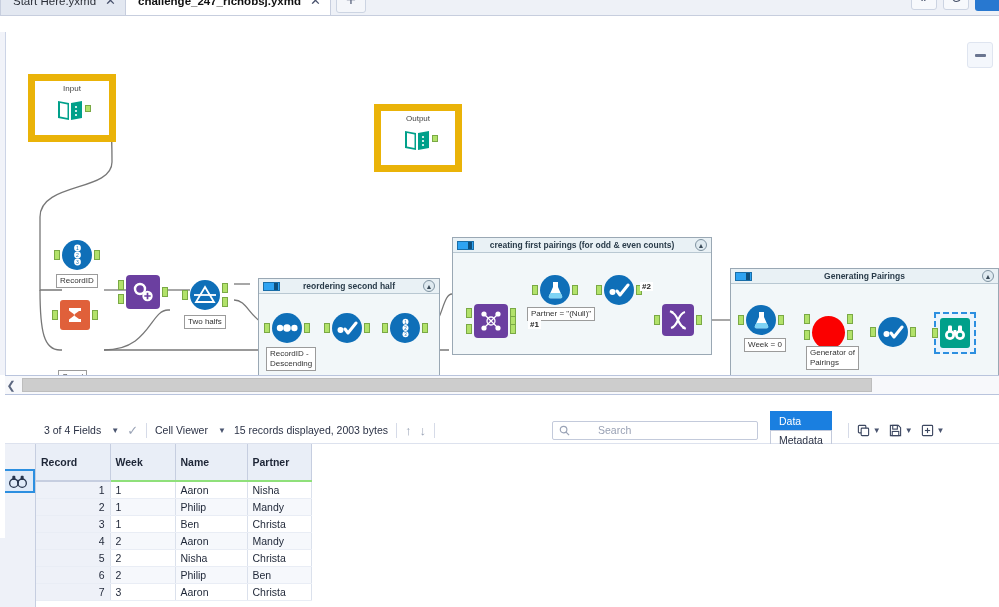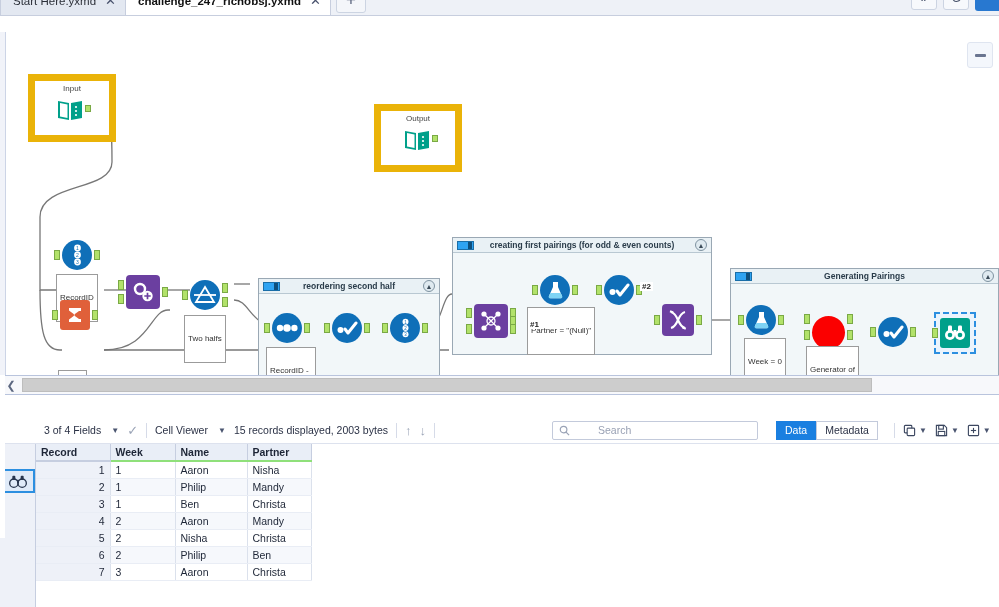--- a/index.html
+++ b/index.html
@@ -72,21 +72,21 @@
 
   
   .node{ position:absolute; width:30px; height:30px; }
   .node .body{ width:30px;height:30px;border-radius:50%;display:flex;align-items:center;justify-content:center;}
   .node.sq .body{ border-radius:4px; }
   .port{ position:absolute; width:6px;height:10px;background:#b2e26a;border:1px solid #7aa945;top:10px;}
   .port.in{ left:-8px; } .port.out{ right:-8px; }
   .port.s{ height:7px; }
   .lbl{
     position:absolute; border:1px solid #9b9b9b; background:#fff; color:#333;
-    font-size:8px; line-height:10px; padding:18px 3px; white-space:pre;
+    font-size:8px; line-height:10px; padding:1px 3px; white-space:pre;
   }
   .tagnum{ position:absolute; background:#fff; color:#222; font-size:8px; padding:0 2px; font-weight:bold;}
   svg.wires{ position:absolute; left:0; top:0; width:999px; height:343px; pointer-events:none;}
   .sel{ position:absolute; border:2px dashed #2c8fe0; background:#eaf4fd;}
 
   
   #results{ position:absolute; left:0; top:375px; width:999px; height:232px; background:#fff;}
   #hscroll{ position:absolute;left:0;top:0;width:999px;height:20px;background:#f7f8fb;border-top:1px solid #b9c4dd;border-bottom:1px solid #b9c4dd;display:flex;align-items:center;}
   #hscroll .arw{ width:22px;text-align:center;color:#5d6880;font-size:11px;}
   #hscroll .thumb{ height:14px;background:#cdcdcd;border:1px solid #bdbdbd;}
@@ -103,21 +103,21 @@
   .segbtn{height:19px;padding:0 8px;display:flex;align-items:center;border:1px solid #c3cadb;font-size:10.5px;}
   .segbtn.on{ background:#1a7fe0;color:#fff;border-color:#1a7fe0;}
   .iconbtn{ display:flex;align-items:center;gap:1px;color:#3c4760;font-size:12px;}
   #gridcol{ position:absolute;left:0;top:69px;width:36px;height:163px;background:#eef1f8;border-right:1px solid #c6cee0;}
   .gcell{ width:35px;height:25px;display:flex;align-items:center;justify-content:center;}
   .gcell.selected{ background:#dfeaf8;border:2px solid #2c8fe0;}
   #grid{ position:absolute;left:36px;top:69px;width:963px;height:163px;background:#fff;overflow:hidden;}
   table{ border-collapse:collapse; font-size:10.5px; table-layout:fixed;}
   th{
     background:#e9eef7;border-right:1px solid #c6cee0;border-bottom:2px solid #8fe07a;
-    font-weight:bold;color:#1d2536;text-align:left;padding:2px 5px;height:17px;
+    font-weight:bold;color:#1d2536;text-align:left;padding:12px 5px;height:17px;
   }
   th.rec{ border-bottom:2px solid #c6cee0; }
   td{ border-right:1px solid #dbe1ec;border-bottom:1px solid #e9edf5;padding:1px 5px;height:17px;color:#1d2536;}
   td.rec{ text-align:right;background:#eef1f8;color:#232a3b;}
   tr:nth-child(even) td:not(.rec){ background:#f6f8fc; }
   #gridpad{ position:absolute;left:309px;top:0;width:700px;height:163px;background:#fff;}
   #leftrail{ position:absolute;left:0;top:0;width:5px;height:163px;background:#fff;}
 </style>
 </head>
 <body>
@@ -456,21 +456,21 @@
     <div class="sep"></div>
 
     <div style="margin-left:109px;gap:28px;" id="search">
       <svg width="11" height="11" viewBox="0 0 12 12" fill="none" stroke="#9aa3b6" stroke-width="1.3">
         <circle cx="5" cy="5" r="3.6"></circle>
           <line x1="7.7" y1="7.7" x2="11" y2="11"></line>
       </svg>
       <span>Search</span>
     </div>
 
-    <div style="display:flex;margin-left:10px;">
+    <div style="display:flex;margin-left:4px;flex-direction:column;">
       <div class="segbtn on">Data</div>
       <div class="segbtn">Metadata</div>
     </div>
 
     <div class="sep" style="margin-left:8px;"></div>
 
     <div class="iconbtn">
       <svg width="13" height="13" viewBox="0 0 14 14" fill="none" stroke="#3c4760" stroke-width="1.2">
         <rect x="1.5" y="1.5" width="8" height="8" rx="1"></rect>
           <rect x="4.5" y="4.5" width="8" height="8" rx="1" fill="#fff"></rect>

